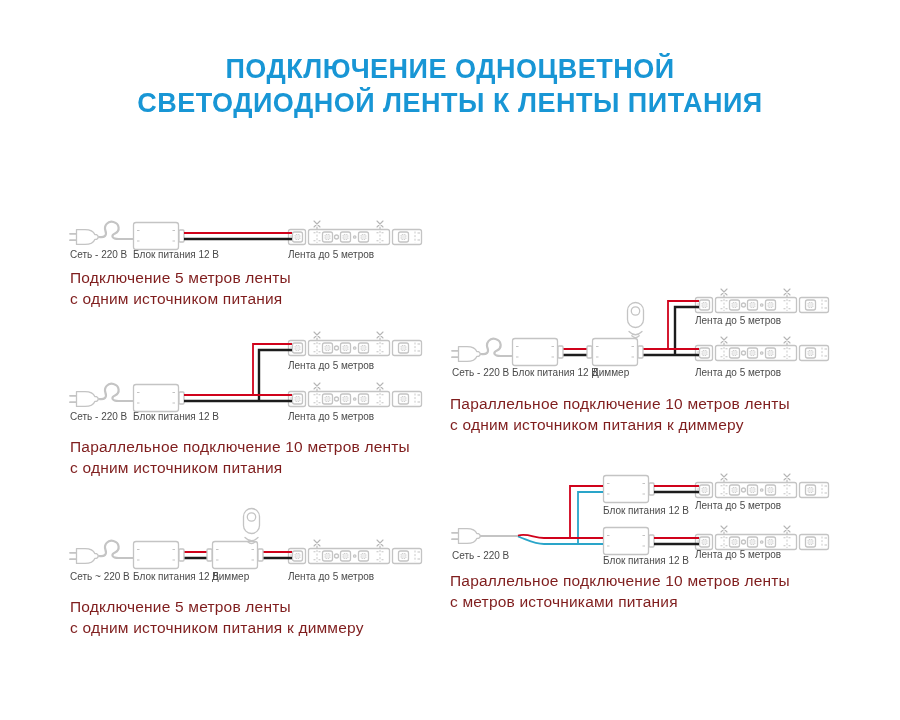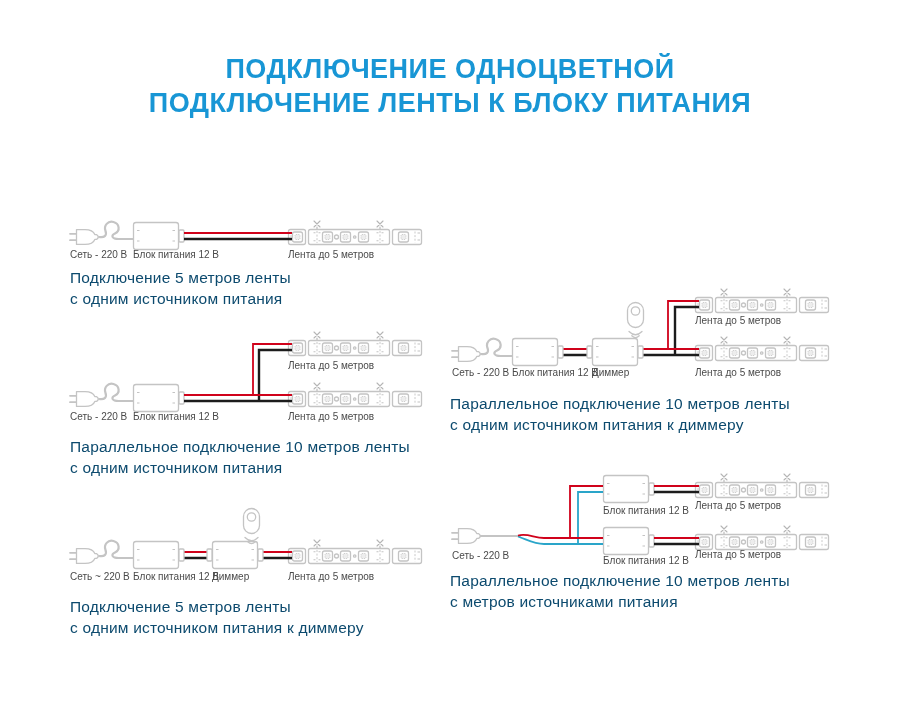--- a/index.html
+++ b/index.html
@@ -1,20 +1,20 @@
 <!DOCTYPE html>
 <html><head>
 <meta charset="utf-8">
 <style>
   html,body{margin:0;padding:0;background:#fff;}
   .stage{position:relative;width:900px;height:720px;background:#fff;overflow:hidden;
          font-family:"Liberation Sans",sans-serif;}
   .title{position:absolute;top:52px;left:0;width:900px;text-align:center;
          color:#1896d5;font-size:27px;font-weight:bold;line-height:34px;letter-spacing:.5px;}
-  .caption{position:absolute;color:#0c4a6e;font-size:15.5px;line-height:21px;letter-spacing:.2px;}
+  .caption{position:absolute;color:#7f1d1d;font-size:15.5px;line-height:21px;letter-spacing:.2px;}
   svg.scheme{position:absolute;left:0;top:0;}
   .ol{stroke:#c4c4c4;stroke-width:1.3;fill:none;stroke-linecap:round;stroke-linejoin:round;}
   .boxf{fill:#ffffff;}
   .prong{stroke:#c4c4c4;stroke-width:1.8;fill:none;stroke-linecap:round;}
   .cord{stroke:#c4c4c4;stroke-width:2.2;fill:none;stroke-linecap:round;stroke-linejoin:round;}
   .tick{stroke:#c4c4c4;stroke-width:1.1;fill:none;stroke-linecap:butt;}
   .cut{stroke:#c9c9c9;stroke-width:1;fill:none;stroke-dasharray:2,1.6;}
   .xmark{stroke:#b5b5b5;stroke-width:1.1;fill:none;stroke-linecap:round;}
   .ledin{fill:#ededed;stroke:#c4c4c4;stroke-width:.8;stroke-dasharray:1.2,1;}
   .wr{stroke:#d0021b;stroke-width:1.8;fill:none;}
@@ -22,21 +22,21 @@
   .wb{stroke:#2aa5c9;stroke-width:1.8;fill:none;}
   .lbl{font-family:"Liberation Sans",sans-serif;font-size:10px;fill:#4a4a4a;}
 </style>
 </head>
 <body>
 
 <div class="stage">
 
   <div class="title">
     <span>ПОДКЛЮЧЕНИЕ ОДНОЦВЕТНОЙ</span><br>
-    <span>ПОДКЛЮЧЕНИЕ ЛЕНТЫ К БЛОКУ ПИТАНИЯ</span>
+    <span>СВЕТОДИОДНОЙ ЛЕНТЫ К ЛЕНТЫ ПИТАНИЯ</span>
   </div>
 
   <svg class="scheme" width="900" height="720" viewBox="0 0 900 720">
     <defs>
       <g id="plug">
         <path class="prong" d="M0,6.8 H6.5 M0,13.2 H6.5"></path>
         <path class="ol boxf" d="M6.5,2.6 H15 C20.5,2.6 23.8,5 24.8,7.6 H26.5 A2.55,2.55 0 0 1 26.5,12.4 H24.8 C23.8,15 20.5,17.4 15,17.4 H6.5 Z"></path>
       </g>
       <path id="cordP" class="cord" d="M0,0 c6,1 8,-2 6.5,-6 c-2,-5.5 2.5,-10.5 8,-9 c6,1.5 7,9 1.5,11.5 c-4.5,2 -3,5.5 3.5,5.5 H35"></path>
       <g id="ubox">

